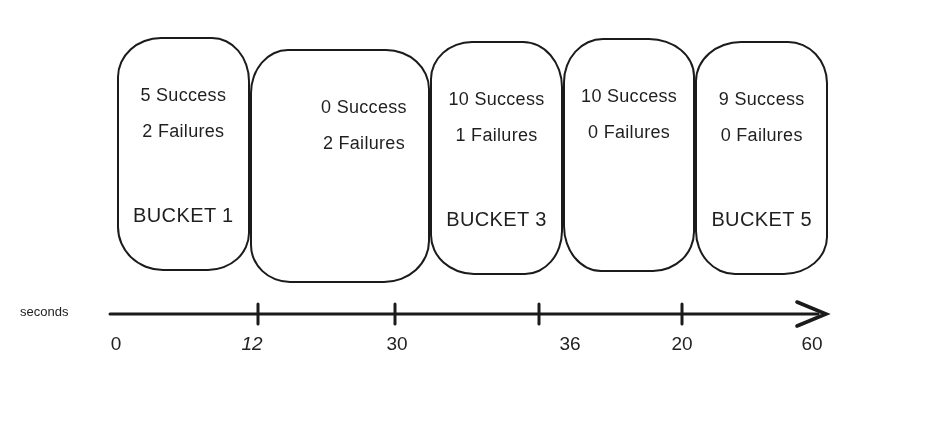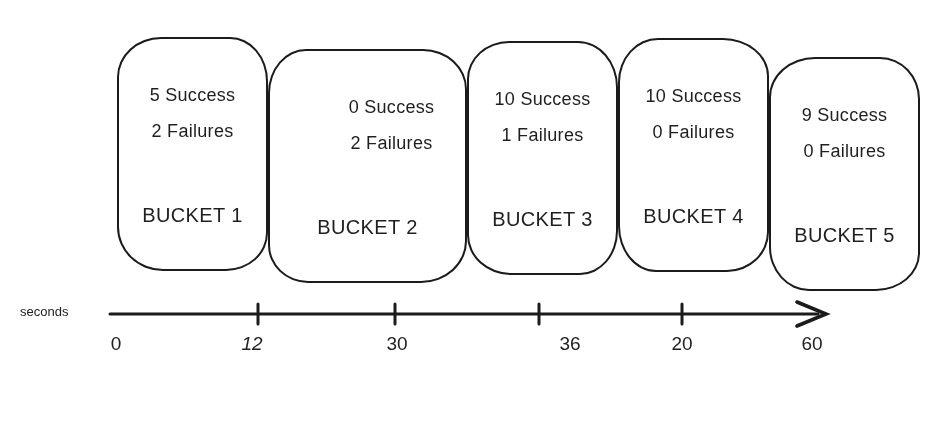--- a/index.html
+++ b/index.html
@@ -14,38 +14,39 @@
     height: 428px;
     background: #ffffff;
     overflow: hidden;
     color: #1b1b1b;
   }
   
   .buckets-row {
     position: absolute;
     left: 117px;
     top: 37px;
-    width: 803px;
+    width: 711px;
     height: 238px;
     display: flex;
     gap: 0;
+    justify-content: flex-end;
   }
   .bucket {
     position: relative;
     flex: 1 1 0;
     height: 234px;
     border: 2.6px solid #1b1b1b;
     border-radius: 44px 38px 42px 46px / 40px 44px 38px 44px;
     background: #ffffff;
     box-sizing: border-box;
   }
   .bucket:nth-child(2) { margin-top: 12px; border-radius: 38px 44px 46px 40px / 44px 40px 42px 38px; padding-left: 48px; }
   .bucket:nth-child(3) { margin-top: 4px; border-radius: 42px 40px 38px 44px / 38px 46px 44px 40px; }
   .bucket:nth-child(4) { margin-top: 1px; border-radius: 40px 46px 42px 38px / 44px 38px 40px 46px; }
-  .bucket:nth-child(5) { margin-top: 20px; border-radius: 46px 40px 44px 40px / 40px 42px 38px 44px; }
+  .bucket:nth-child(5) { margin-top: 4px; border-radius: 46px 40px 44px 40px / 40px 42px 38px 44px; }
   .bucket-stats {
     padding-top: 38px;
     text-align: center;
     font-size: 18px;
     line-height: 36px;
     font-weight: 500;
     letter-spacing: 0.3px;
     color: #1f1f1f;
   }
   .bucket-label {
@@ -102,37 +103,35 @@
         <div>2 Failures</div>
       </div>
       <div class="bucket-label">BUCKET 1</div>
     </div>
 
     <div class="bucket">
       <div class="bucket-stats">
         <div>0 Success</div>
         <div>2 Failures</div>
       </div>
-      <div class="bucket-label">BUCKET 2</div>
     </div>
 
     <div class="bucket">
       <div class="bucket-stats">
         <div>10 Success</div>
         <div>1 Failures</div>
       </div>
       <div class="bucket-label">BUCKET 3</div>
     </div>
 
     <div class="bucket">
       <div class="bucket-stats">
         <div>10 Success</div>
         <div>0 Failures</div>
       </div>
-      <div class="bucket-label">BUCKET 4</div>
     </div>
 
     <div class="bucket">
       <div class="bucket-stats">
         <div>9 Success</div>
         <div>0 Failures</div>
       </div>
       <div class="bucket-label">BUCKET 5</div>
     </div>
 

